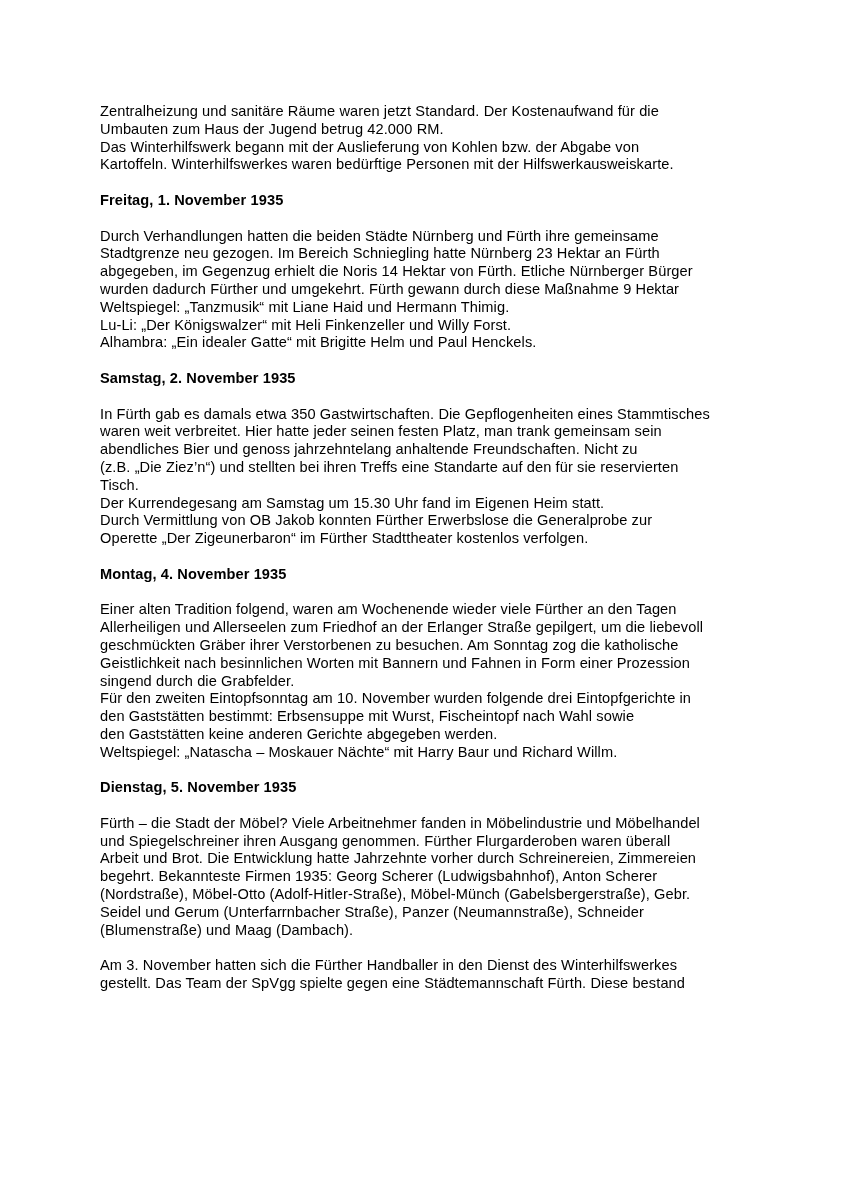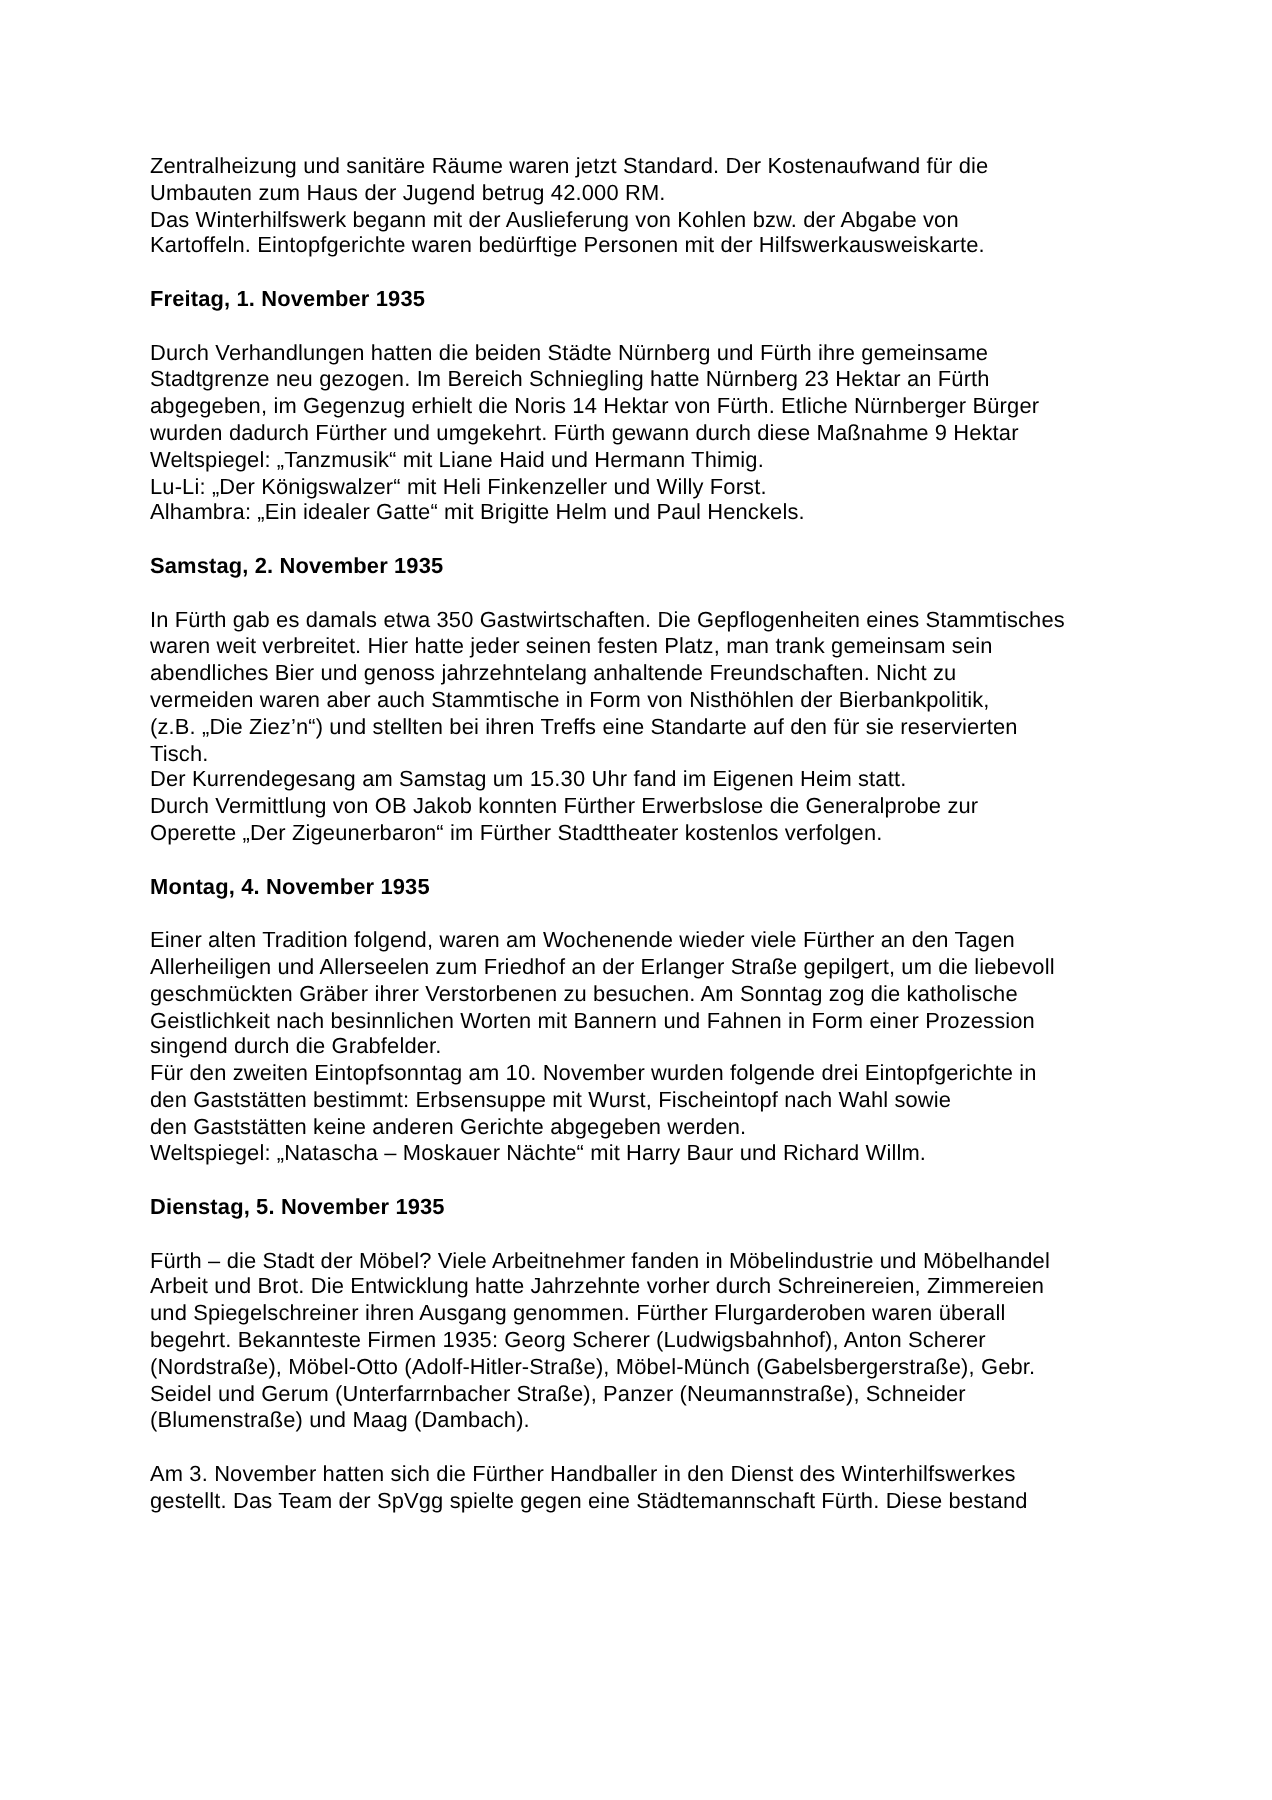--- a/index.html
+++ b/index.html
@@ -37,42 +37,41 @@
   }
 </style>
 </head>
 <body>
 
 <div class="page">
     <div class="para">
       <div class="line">Zentralheizung und sanitäre Räume waren jetzt Standard. Der Kostenaufwand für die</div>
       <div class="line">Umbauten zum Haus der Jugend betrug 42.000 RM.</div>
       <div class="line">Das Winterhilfswerk begann mit der Auslieferung von Kohlen bzw. der Abgabe von</div>
-      <div class="line">Kartoffeln. Eintopfgerichte waren bedürftige Personen mit der Hilfswerkausweiskarte.</div>
+      <div class="line">Kartoffeln. Winterhilfswerkes waren bedürftige Personen mit der Hilfswerkausweiskarte.</div>
     </div>
     <div class="heading">
       <div class="line">Freitag, 1. November 1935</div>
     </div>
     <div class="para">
       <div class="line">Durch Verhandlungen hatten die beiden Städte Nürnberg und Fürth ihre gemeinsame</div>
       <div class="line">Stadtgrenze neu gezogen. Im Bereich Schniegling hatte Nürnberg 23 Hektar an Fürth</div>
       <div class="line">abgegeben, im Gegenzug erhielt die Noris 14 Hektar von Fürth. Etliche Nürnberger Bürger</div>
       <div class="line">wurden dadurch Fürther und umgekehrt. Fürth gewann durch diese Maßnahme 9 Hektar</div>
       <div class="line">Weltspiegel: „Tanzmusik“ mit Liane Haid und Hermann Thimig.</div>
       <div class="line">Lu-Li: „Der Königswalzer“ mit Heli Finkenzeller und Willy Forst.</div>
       <div class="line">Alhambra: „Ein idealer Gatte“ mit Brigitte Helm und Paul Henckels.</div>
     </div>
     <div class="heading">
       <div class="line">Samstag, 2. November 1935</div>
     </div>
     <div class="para">
       <div class="line">In Fürth gab es damals etwa 350 Gastwirtschaften. Die Gepflogenheiten eines Stammtisches</div>
       <div class="line">waren weit verbreitet. Hier hatte jeder seinen festen Platz, man trank gemeinsam sein</div>
       <div class="line">abendliches Bier und genoss jahrzehntelang anhaltende Freundschaften. Nicht zu</div>
-      <div class="line">vermeiden waren aber auch Stammtische in Form von Nisthöhlen der Bierbankpolitik,</div>
       <div class="line">(z.B. „Die Ziez’n“) und stellten bei ihren Treffs eine Standarte auf den für sie reservierten</div>
       <div class="line">Tisch.</div>
       <div class="line">Der Kurrendegesang am Samstag um 15.30 Uhr fand im Eigenen Heim statt.</div>
       <div class="line">Durch Vermittlung von OB Jakob konnten Fürther Erwerbslose die Generalprobe zur</div>
       <div class="line">Operette „Der Zigeunerbaron“ im Fürther Stadttheater kostenlos verfolgen.</div>
     </div>
     <div class="heading">
       <div class="line">Montag, 4. November 1935</div>
     </div>
     <div class="para">
@@ -84,22 +83,22 @@
       <div class="line">Für den zweiten Eintopfsonntag am 10. November wurden folgende drei Eintopfgerichte in</div>
       <div class="line">den Gaststätten bestimmt: Erbsensuppe mit Wurst, Fischeintopf nach Wahl sowie</div>
       <div class="line">den Gaststätten keine anderen Gerichte abgegeben werden.</div>
       <div class="line">Weltspiegel: „Natascha – Moskauer Nächte“ mit Harry Baur und Richard Willm.</div>
     </div>
     <div class="heading">
       <div class="line">Dienstag, 5. November 1935</div>
     </div>
     <div class="para">
       <div class="line">Fürth – die Stadt der Möbel? Viele Arbeitnehmer fanden in Möbelindustrie und Möbelhandel</div>
+      <div class="line">und Spiegelschreiner ihren Ausgang genommen. Fürther Flurgarderoben waren überall</div>
       <div class="line">Arbeit und Brot. Die Entwicklung hatte Jahrzehnte vorher durch Schreinereien, Zimmereien</div>
-      <div class="line">und Spiegelschreiner ihren Ausgang genommen. Fürther Flurgarderoben waren überall</div>
       <div class="line">begehrt. Bekannteste Firmen 1935: Georg Scherer (Ludwigsbahnhof), Anton Scherer</div>
       <div class="line">(Nordstraße), Möbel-Otto (Adolf-Hitler-Straße), Möbel-Münch (Gabelsbergerstraße), Gebr.</div>
       <div class="line">Seidel und Gerum (Unterfarrnbacher Straße), Panzer (Neumannstraße), Schneider</div>
       <div class="line">(Blumenstraße) und Maag (Dambach).</div>
     </div>
     <div class="para">
       <div class="line">Am 3. November hatten sich die Fürther Handballer in den Dienst des Winterhilfswerkes</div>
       <div class="line">gestellt. Das Team der SpVgg spielte gegen eine Städtemannschaft Fürth. Diese bestand</div>
     </div>
   </div>

